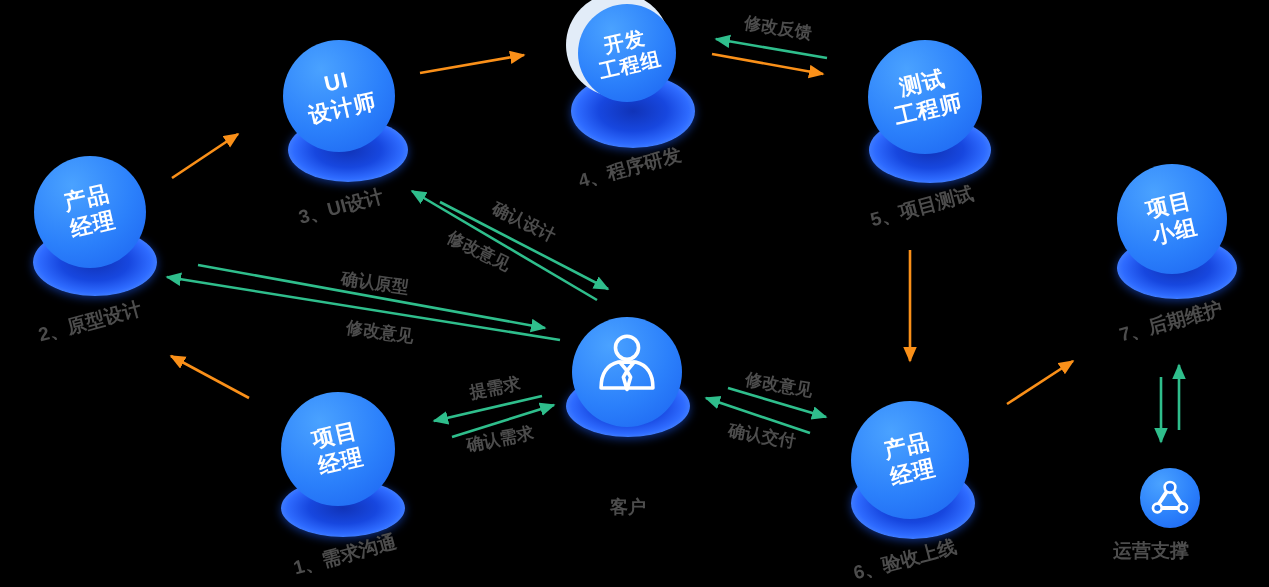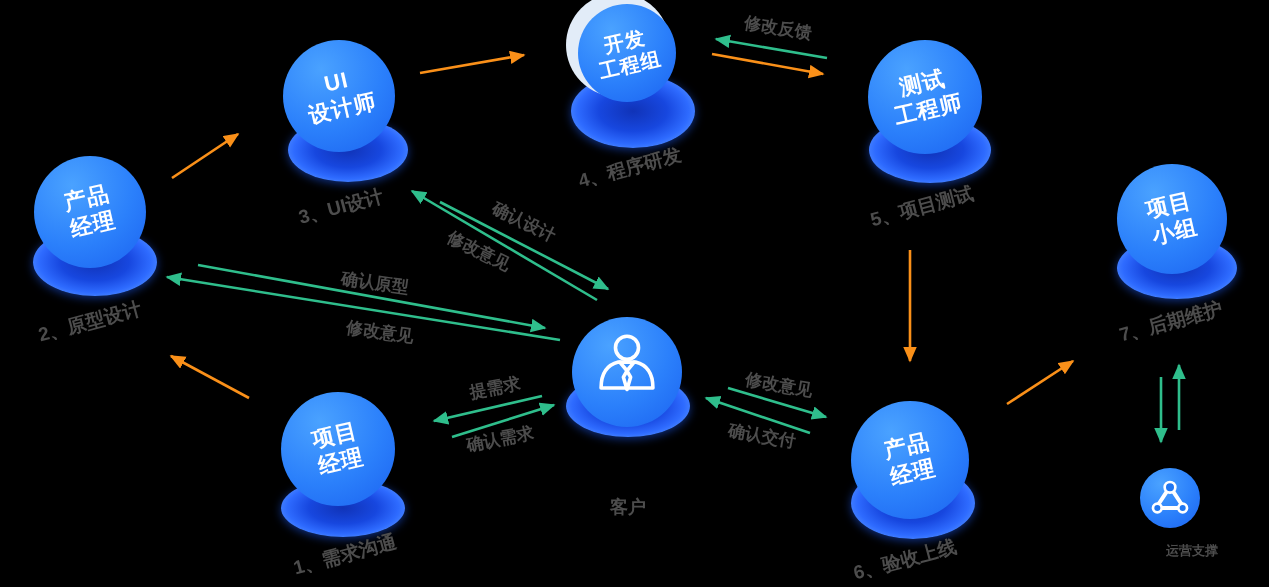--- a/index.html
+++ b/index.html
@@ -112,21 +112,21 @@
     </div>
   <div id="labels-layer">
       <div class="lbl" style="left: 345px; top: 555px; font-size: 19px; transform: translate(-50%, -50%) rotate(-15deg);">1、需求沟通</div>
       <div class="lbl" style="left: 90px; top: 322px; font-size: 19px; transform: translate(-50%, -50%) rotate(-15deg);">2、原型设计</div>
       <div class="lbl" style="left: 341px; top: 207px; font-size: 19px; transform: translate(-50%, -50%) rotate(-15deg);">3、UI设计</div>
       <div class="lbl" style="left: 630px; top: 168px; font-size: 19px; transform: translate(-50%, -50%) rotate(-15deg);">4、程序研发</div>
       <div class="lbl" style="left: 922px; top: 207px; font-size: 19px; transform: translate(-50%, -50%) rotate(-15deg);">5、项目测试</div>
       <div class="lbl" style="left: 905px; top: 560px; font-size: 19px; transform: translate(-50%, -50%) rotate(-15deg);">6、验收上线</div>
       <div class="lbl" style="left: 1171px; top: 322px; font-size: 19px; transform: translate(-50%, -50%) rotate(-15deg);">7、后期维护</div>
       <div class="lbl" style="left: 628px; top: 463px; font-size: 18px; transform: translate(-50%, -50%) rotate(0deg); margin-top: 44px;">客户</div>
-      <div class="lbl" style="left: 1192px; top: 551px; font-size: 13px; transform: translate(-50%, -50%) rotate(0deg); font-family: Liberation Serif, serif;">运营支撑</div>
+      <div class="lbl" style="left: 1151px; top: 551px; font-size: 19px; transform: translate(-50%, -50%) rotate(0deg); font-family: Liberation Serif, serif;">运营支撑</div>
       <div class="lbl" style="left: 375px; top: 283px; font-size: 17px; transform: translate(-50%, -50%) rotate(8deg);">确认原型</div>
       <div class="lbl" style="left: 380px; top: 332px; font-size: 17px; transform: translate(-50%, -50%) rotate(8deg);">修改意见</div>
       <div class="lbl" style="left: 524px; top: 222px; font-size: 17px; transform: translate(-50%, -50%) rotate(26deg);">确认设计</div>
       <div class="lbl" style="left: 479px; top: 251px; font-size: 17px; transform: translate(-50%, -50%) rotate(26deg);">修改意见</div>
       <div class="lbl" style="left: 495px; top: 388px; font-size: 17px; transform: translate(-50%, -50%) rotate(-11deg);">提需求</div>
       <div class="lbl" style="left: 500px; top: 439px; font-size: 17px; transform: translate(-50%, -50%) rotate(-11deg);">确认需求</div>
       <div class="lbl" style="left: 779px; top: 385px; font-size: 17px; transform: translate(-50%, -50%) rotate(10deg);">修改意见</div>
       <div class="lbl" style="left: 762px; top: 436px; font-size: 17px; transform: translate(-50%, -50%) rotate(10deg);">确认交付</div>
       <div class="lbl" style="left: 778px; top: 28px; font-size: 17px; transform: translate(-50%, -50%) rotate(9deg);">修改反馈</div>
     </div>

